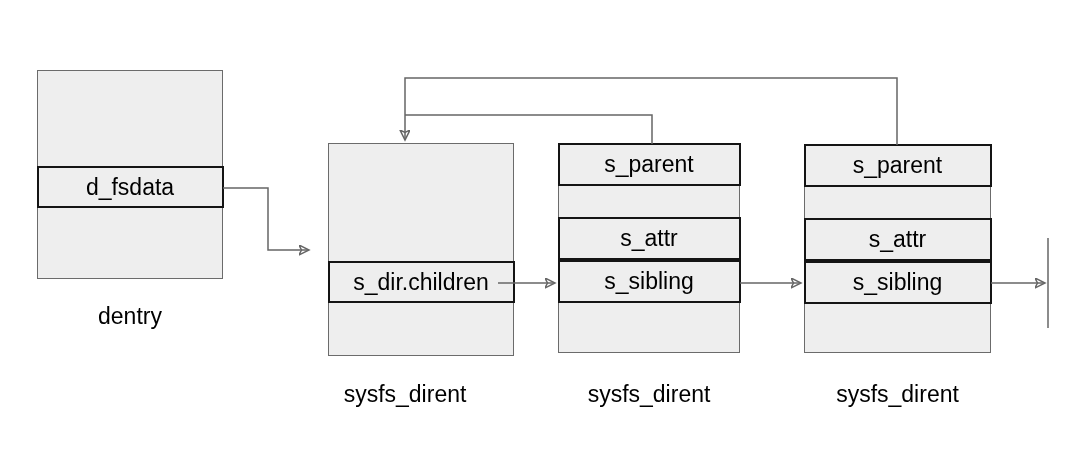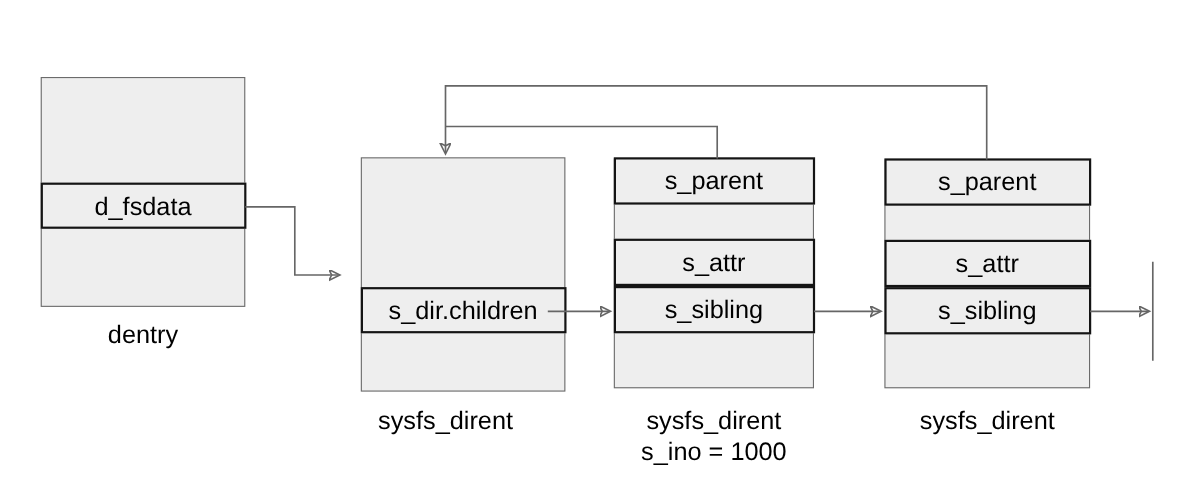--- a/index.html
+++ b/index.html
@@ -35,20 +35,21 @@
     justify-content: center;
     font-size: 23px;
     white-space: nowrap;
   }
   .node-label {
     position: absolute;
     text-align: center;
     font-size: 23px;
     line-height: 28px;
     white-space: nowrap;
+    margin-top: 12px;
   }
   #connector-layer {
     position: absolute;
     left: 0;
     top: 0;
     pointer-events: none;
   }
   #connector-layer path, #connector-layer line {
     fill: none;
     stroke: var(--connector, #666666);
@@ -80,21 +81,20 @@
     </div>
     <div class="field" style="top:72px; height:43px;">
       <span>s_attr</span>
     </div>
     <div class="field" style="top:115px; height:43px;">
       <span>s_sibling</span>
     </div>
   </div>
   <div class="node-label" style="left:558px; top:368px; width:182px;">
     <div>sysfs_dirent</div>
-    <div>s_ino = 1000</div>
   </div>
 
   <div class="struct-box" style="left:804px; top:145px; width:187px; height:208px;">
     <div class="field" style="top:-2px; height:43px;">
       <span>s_parent</span>
     </div>
     <div class="field" style="top:72px; height:43px;">
       <span>s_attr</span>
     </div>
     <div class="field" style="top:115px; height:43px;">

